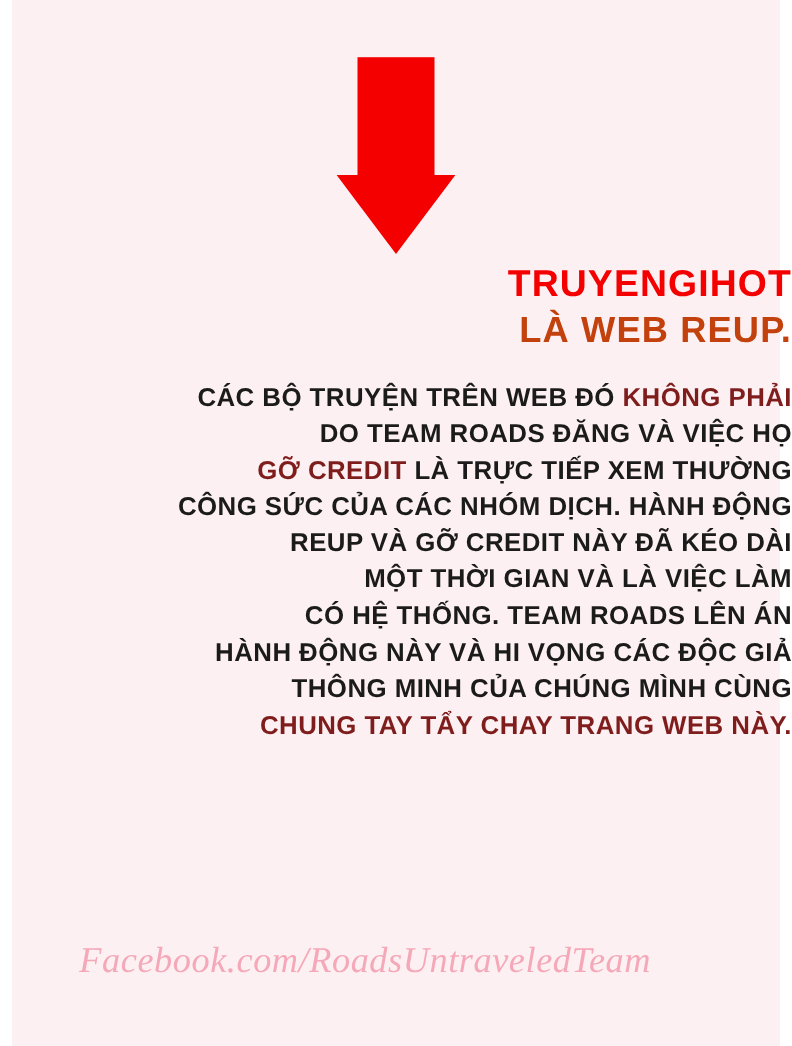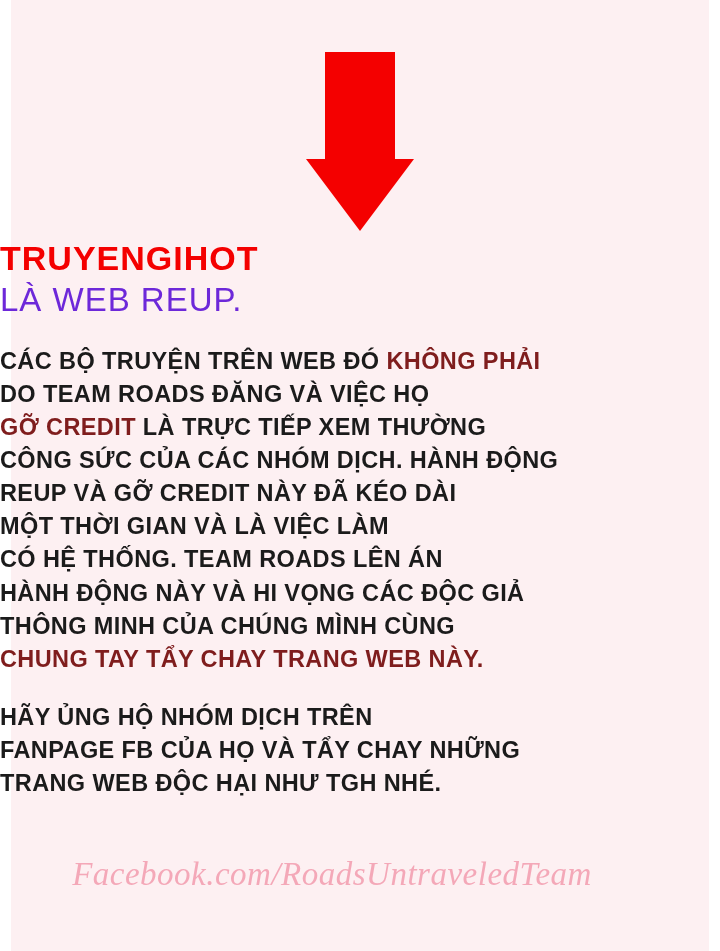--- a/index.html
+++ b/index.html
@@ -58,35 +58,35 @@
     border-top: 72px solid #f40000;
     margin-top: -1px;
   }
 
   
   .content {
     position: absolute;
     top: 238px;
     left: 0;
     width: 720px;
-    text-align: left;
+    text-align: right;
   }
   .title {
     font-size: 34px;
     letter-spacing: 1px;
     font-weight: bold;
     color: #f40000;
     line-height: 1.22;
     margin: 0;
   }
   .subtitle {
     font-size: 33px;
     letter-spacing: 1px;
-    font-weight: normal;
-    color: #6d28d9;
+    font-weight: bold;
+    color: #c2410c;
     line-height: 1.25;
     margin: 0 0 24px 0;
   }
   .body-text {
     font-size: 23.5px;
     font-weight: bold;
     color: #1b1b1b;
     line-height: 1.41;
     letter-spacing: 0.4px;
     margin: 0;
@@ -133,17 +133,16 @@
       <div class="arrow-stem"></div>
       <div class="arrow-head"></div>
     </div>
   </div>
 
   <div class="content">
     <p class="title">TRUYENGIHOT</p>
     <p class="subtitle">LÀ WEB REUP.</p>
     <p class="body-text"><span>CÁC BỘ TRUYỆN TRÊN WEB ĐÓ </span><span class="hl">KHÔNG PHẢI</span><br><span>DO TEAM ROADS ĐĂNG VÀ VIỆC HỌ</span><br><span class="hl">GỠ CREDIT</span><span> LÀ TRỰC TIẾP XEM THƯỜNG</span><br><span>CÔNG SỨC CỦA CÁC NHÓM DỊCH. HÀNH ĐỘNG</span><br><span>REUP VÀ GỠ CREDIT NÀY ĐÃ KÉO DÀI</span><br><span>MỘT THỜI GIAN VÀ LÀ VIỆC LÀM</span><br><span>CÓ HỆ THỐNG. TEAM ROADS LÊN ÁN</span><br><span>HÀNH ĐỘNG NÀY VÀ HI VỌNG CÁC ĐỘC GIẢ</span><br><span>THÔNG MINH CỦA CHÚNG MÌNH CÙNG</span><br><span class="hl">CHUNG TAY TẨY CHAY TRANG WEB NÀY.</span></p>
     <div class="spacer"></div>
-    <p class="closing"><span>HÃY ỦNG HỘ NHÓM DỊCH TRÊN</span><br><span>FANPAGE FB CỦA HỌ VÀ TẨY CHAY NHỮNG</span><br><span>TRANG WEB ĐỘC HẠI NHƯ TGH NHÉ.</span></p>
   </div>
 
   <div class="watermark">Facebook.com/RoadsUntraveledTeam</div>
 </div>
 
 </body></html>

